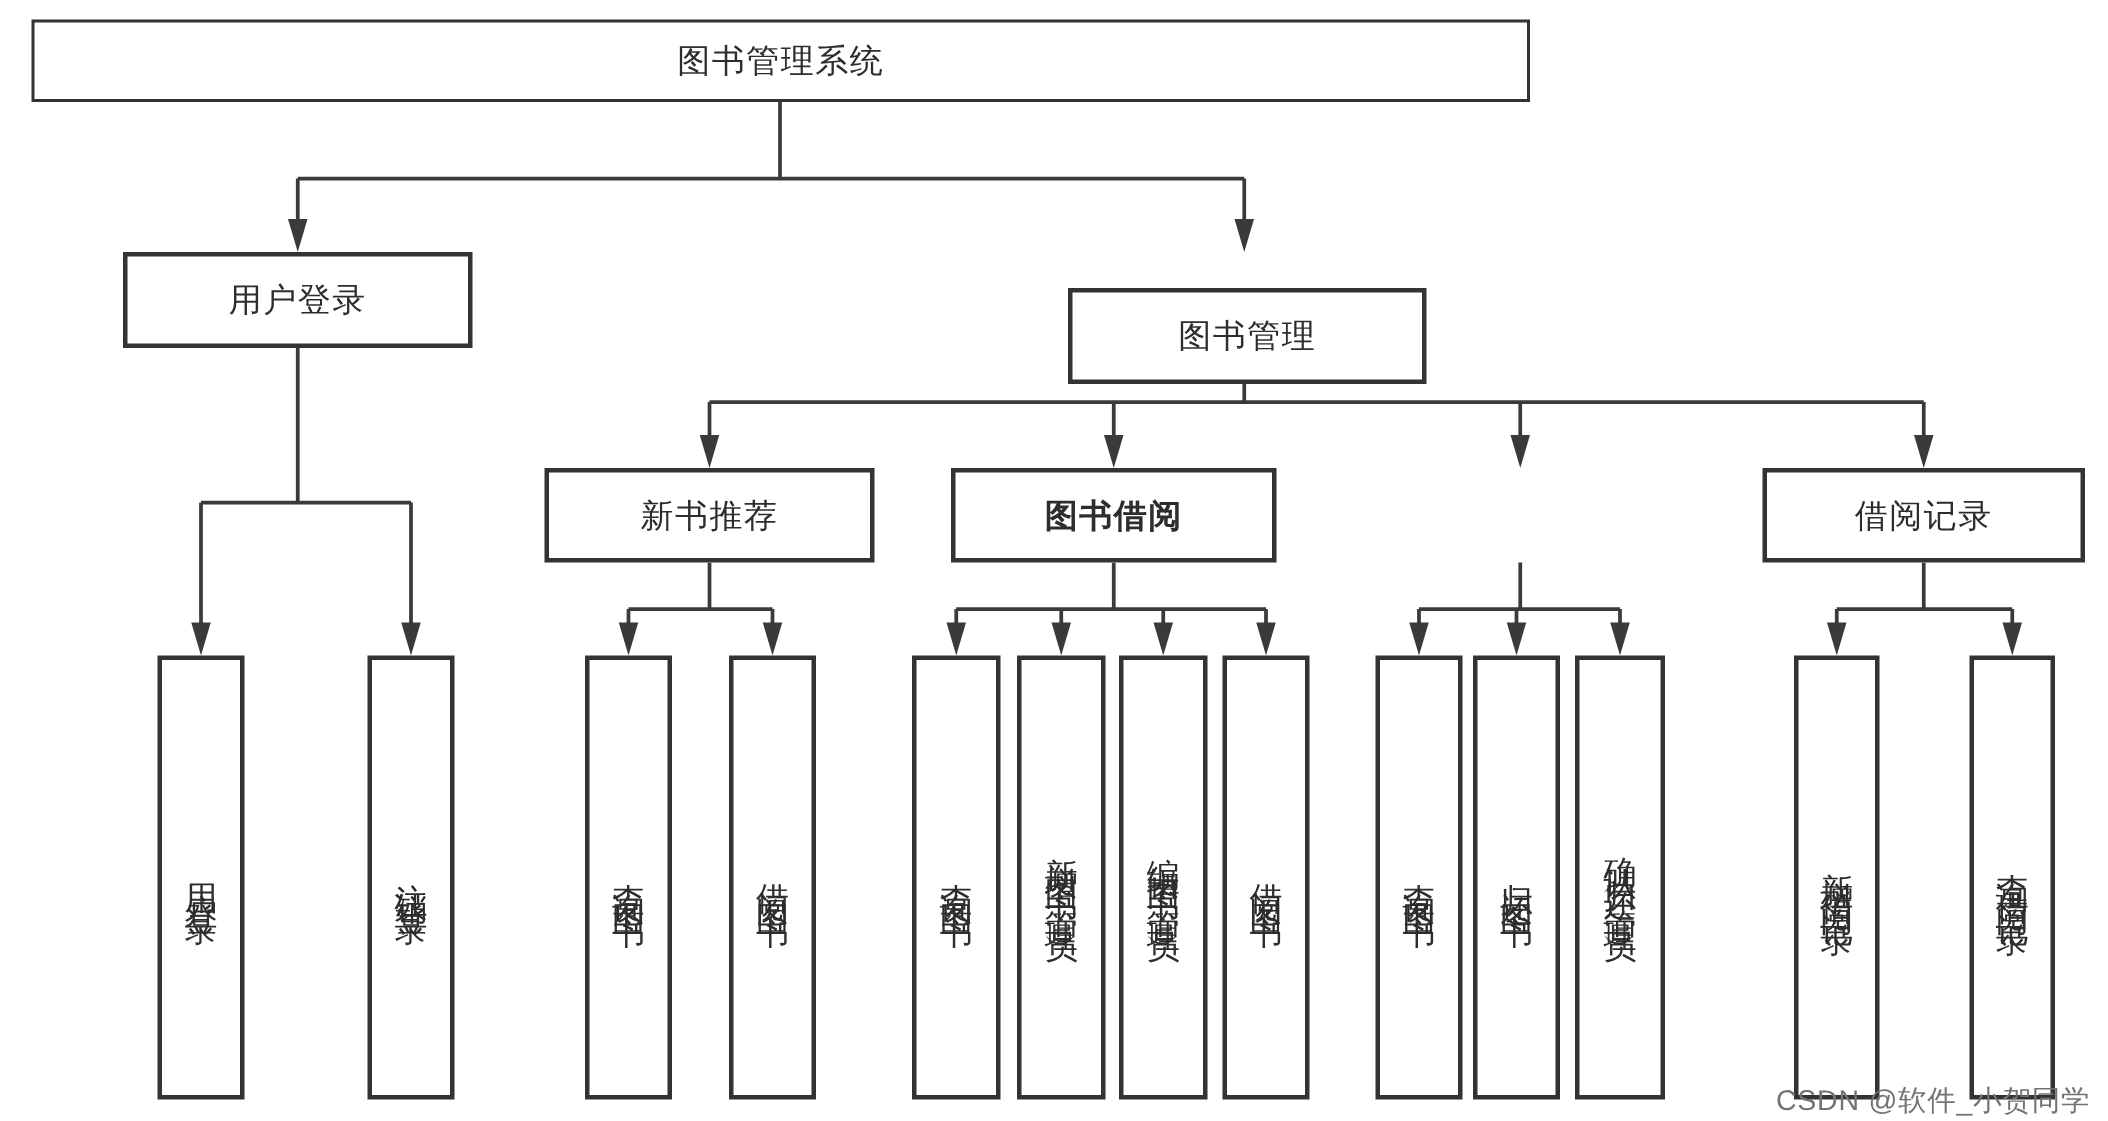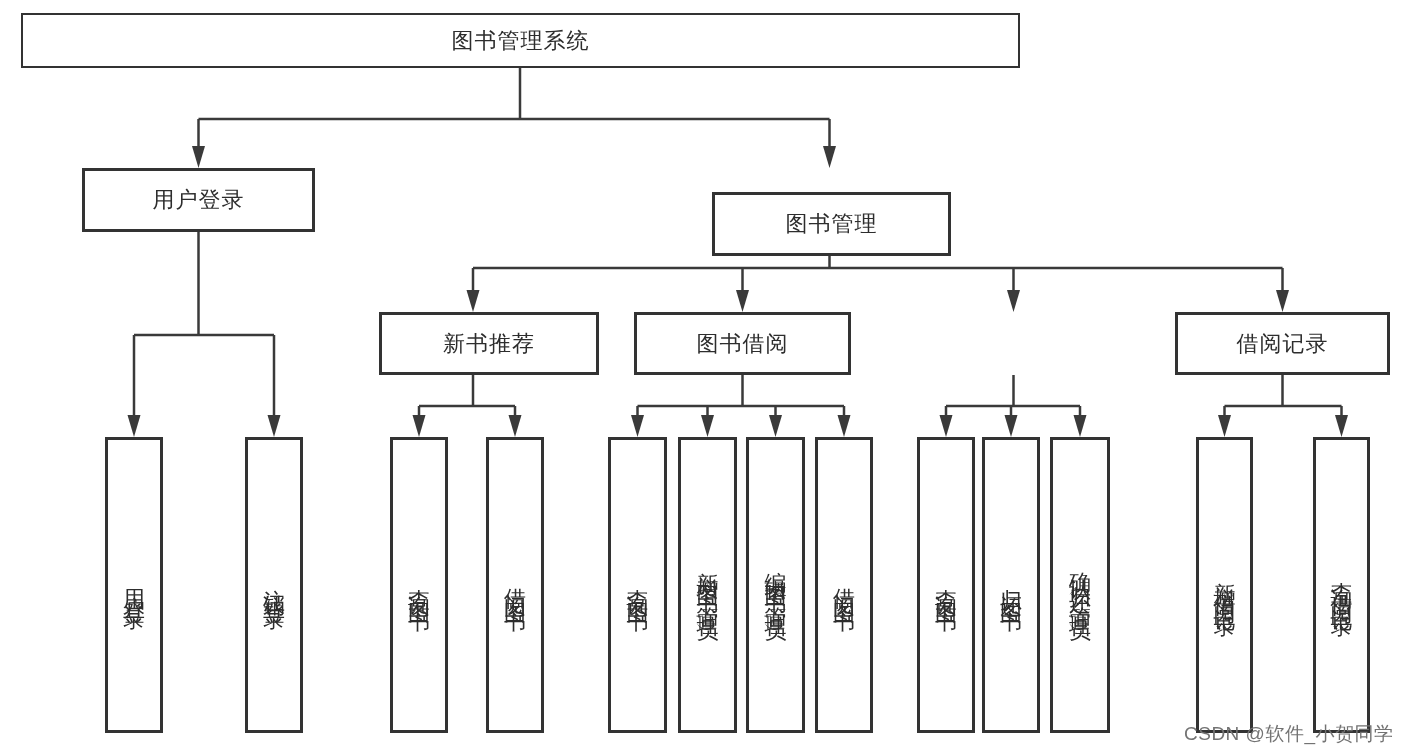--- a/index.html
+++ b/index.html
@@ -90,22 +90,22 @@
     <polygon points="1218,415 1231,415 1224.5,437" fill="#3a3a3a" stroke="none"></polygon>
     <line x1="1341.5" y1="406" x2="1341.5" y2="416"></line>
     <polygon points="1335,415 1348,415 1341.5,437" fill="#3a3a3a" stroke="none"></polygon>
   </svg>
 
   <div class="box root-box" style="left:21px;top:13px;width:999px;height:55px;font-family:Liberation Serif, serif;">图书管理系统</div>
 
   <div class="box h-box" style="left:82px;top:168px;width:233px;height:64px;">用户登录</div>
   <div class="box h-box" style="left:712px;top:168px;width:239px;height:64px;margin-top:24px;">图书管理</div>
 
-  <div class="box h-box" style="left:363px;top:312px;width:220px;height:63px;margin-left:16px;">新书推荐</div>
-  <div class="box h-box" style="left:634px;top:312px;width:217px;height:63px;">图书借阅</div>
+  <div class="box h-box" style="left:363px;top:312px;width:220px;height:63px;">新书推荐</div>
+  <div class="box h-box" style="left:634px;top:312px;width:217px;height:63px;font-weight:bold;">图书借阅</div>
   <div class="box h-box" style="left:1175px;top:312px;width:215px;height:63px;">借阅记录</div>
 
   <div class="box v-box" style="left:105px;top:437px;width:58px;height:296px;">
     <span>用户登录</span>
     </div>
   <div class="box v-box" style="left:245px;top:437px;width:58px;height:296px;">
     <span>注销登录</span>
     </div>
 
   <div class="box v-box" style="left:390px;top:437px;width:58px;height:296px;">

